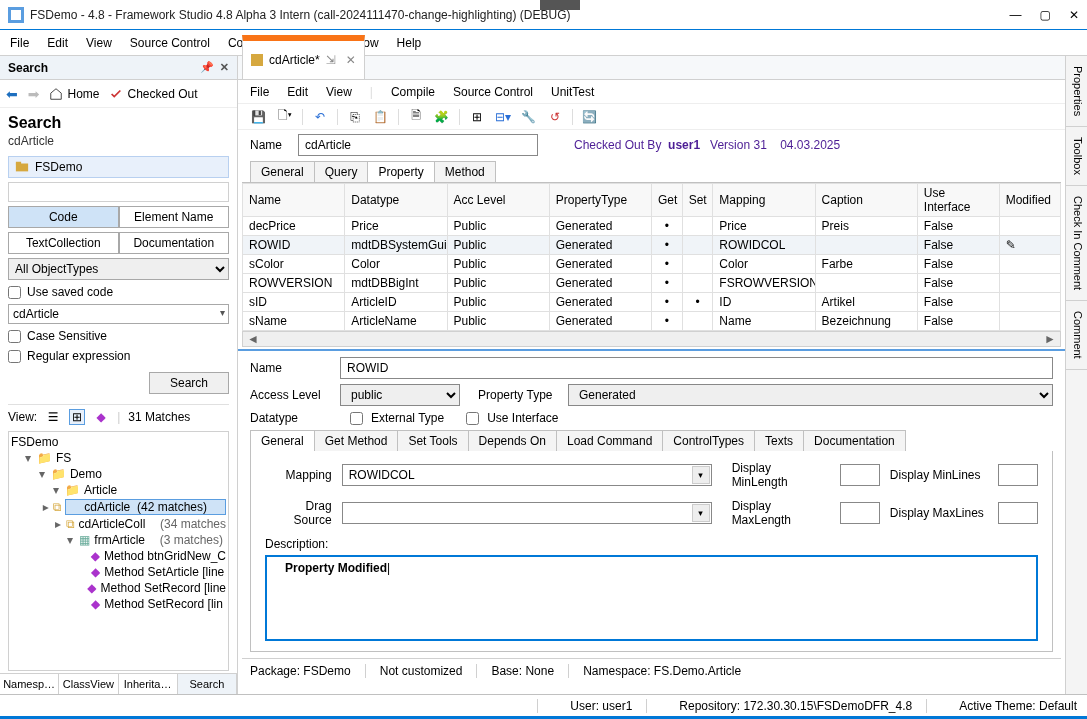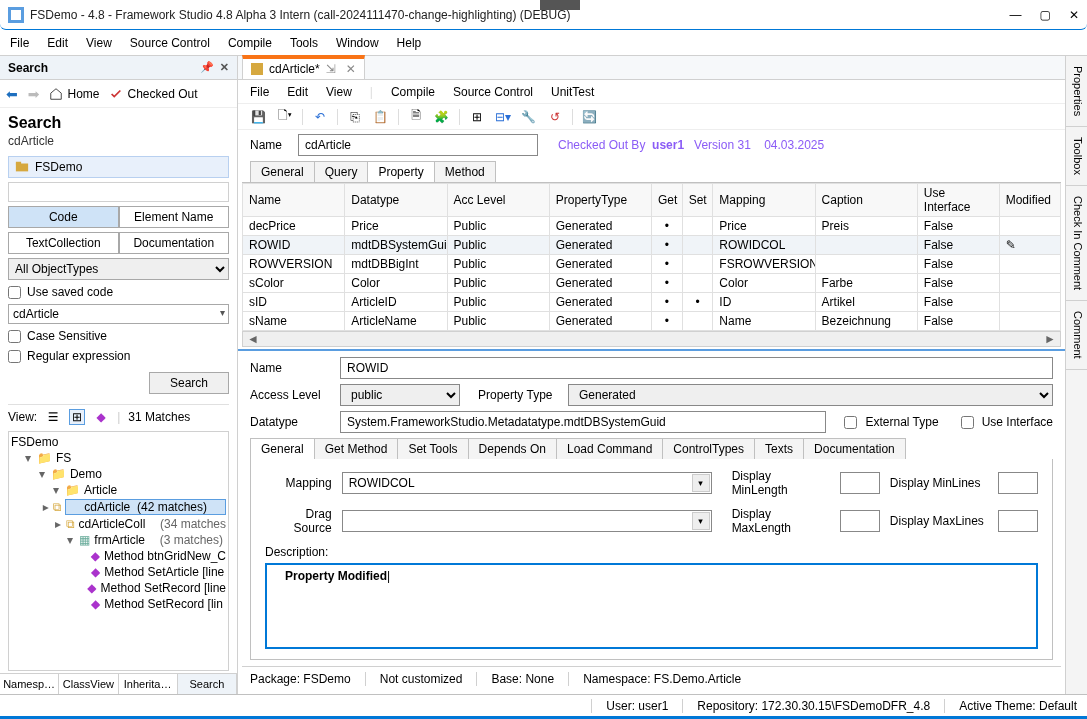--- a/index.html
+++ b/index.html
@@ -1,17 +1,17 @@
 <!DOCTYPE html>
 <html><head>
 <meta charset="utf-8">
 <style>
 * { box-sizing: border-box; margin: 0; padding: 0; font-family: "Segoe UI", Tahoma, sans-serif; font-size: 12px; }
 body { width: 1087px; height: 719px; background: #fff; display: flex; flex-direction: column; overflow: hidden; }
-.titlebar { height: 30px; background: #fff; display: flex; align-items: center; padding: 0 8px; border-bottom: 1px solid #0078d7; border-radius: 6px; }
+.titlebar { height: 30px; background: #fff; display: flex; align-items: center; padding: 0 8px; border-bottom: 1px solid #0078d7; }
 .titlebar .icon { width: 16px; height: 16px; display: inline-flex; margin-right: 6px; }
 .titlebar .title { flex: 1; color: #222; }
 .titlebar .dbg { width: 40px; height: 10px; background: #555; position: absolute; left: 540px; top: 0; }
 .winbtns { display: flex; gap: 18px; font-size: 14px; }
 .winbtns span { cursor: pointer; }
 .menubar { height: 26px; display: flex; align-items: center; padding: 0 10px; gap: 18px; border-bottom: 1px solid #d0d0d0; }
 .menubar span { cursor: pointer; }
 .main { flex: 1; display: flex; min-height: 0; }
 .left { width: 238px; border-right: 1px solid #d0d0d0; display: flex; flex-direction: column; min-height: 0; }
 .panel-hdr { height: 24px; background: #eef3f8; display: flex; align-items: center; padding: 0 8px; font-weight: 600; border-bottom: 1px solid #d0d0d0; }
@@ -47,32 +47,32 @@
 .tree .ind { display: inline-block; }
 .tree .tw { width: 10px; text-align: center; color: #666; cursor: pointer; }
 .tree .sel { background: #cfe3f7; border: 1px solid #5a9de0; padding: 0 18px; }
 .tree .folder { color: #d6a83f; }
 .tree .dim { color: #666; }
 .left-tabs { display: flex; border-top: 1px solid #d0d0d0; }
 .left-tabs div { flex: 1; text-align: center; padding: 4px 0; border-right: 1px solid #d0d0d0; cursor: pointer; font-size: 11px; overflow: hidden; text-overflow: ellipsis; }
 .left-tabs div.act { background: #eef3f8; }
 .center { flex: 1; display: flex; flex-direction: column; min-width: 0; }
 .doctabs { height: 24px; display: flex; align-items: flex-end; padding-left: 4px; background: #f6f8fa; border-bottom: 1px solid #d0d0d0; }
-.doctabs .tab { display: flex; align-items: center; gap: 6px; padding: 3px 8px; background: #fff; border: 1px solid #d0d0d0; border-bottom: none; border-top: 4px solid #f97316; margin-right: 2px; margin-top: 21px; }
+.doctabs .tab { display: flex; align-items: center; gap: 6px; padding: 12px 8px; background: #fff; border: 1px solid #d0d0d0; border-bottom: none; border-top: 6px solid #f97316; margin-right: 2px; margin-top: 21px; }
 .doctabs .tab svg { width: 12px; height: 12px; }
 .doctabs .tclose { color: #888; cursor: pointer; margin-left: 4px; }
 .submenu { height: 24px; display: flex; align-items: center; gap: 18px; padding: 0 12px; border-bottom: 1px solid #eee; }
 .submenu span { cursor: pointer; }
 .toolbar2 { height: 26px; display: flex; align-items: center; gap: 8px; padding: 0 12px; border-bottom: 1px solid #eee; }
 .toolbar2 .tbtn { width: 18px; height: 18px; display: flex; align-items: center; justify-content: center; cursor: pointer; }
 .toolbar2 .sep { width: 1px; height: 16px; background: #ddd; }
 .name-row { display: flex; align-items: center; gap: 8px; padding: 4px 12px; }
 .name-row .lbl { width: 40px; }
 .name-row input { width: 240px; padding: 3px 6px; border: 1px solid #888; }
-.name-row .meta { margin-left: 12px; color: #8b5cf6; }
+.name-row .meta { margin-left: 28px; color: #4c1d95; }
 .name-row .meta b { font-weight: 600; }
 .proptabs { display: flex; padding: 0 12px; height: 22px; align-items: flex-end; }
 .proptabs div { padding: 3px 10px; border: 1px solid #c0c0c0; border-bottom: none; cursor: pointer; background: #f4f4f4; margin-right: -1px; }
 .proptabs div.act { background: #fff; position: relative; z-index: 1; }
 .grid { margin: 0 4px; border-top: 1px solid #c0c0c0; }
 .grid table { width: 100%; border-collapse: collapse; table-layout: fixed; }
 .grid th, .grid td { border: 1px solid #e0e0e0; padding: 2px 6px; text-align: left; height: 18px; font-size: 12px; overflow: hidden; }
 .grid th { background: #f8f8f8; font-weight: 400; }
 .grid tr.sel td { background: #f0f4f8; }
 .grid .dot { text-align: center; }
@@ -93,21 +93,21 @@
 .srow .combo .dd { position: absolute; right: 2px; top: 2px; width: 18px; height: 18px; background: #eee; border: 1px solid #ccc; display: flex; align-items: center; justify-content: center; font-size: 9px; }
 .srow .numlbl { width: 112px; text-align: left; }
 .srow .numbox { width: 40px; height: 22px; border: 1px solid #888; }
 .desc-lbl { margin: 6px 0 4px; }
 .desc-box { border: 2px solid #0078d7; height: 86px; padding: 4px 18px; font-weight: 700; }
 .bottom-status { height: 24px; border-top: 1px solid #d0d0d0; display: flex; align-items: center; padding: 0 8px; gap: 14px; margin: 0 4px; }
 .bottom-status div { border-right: 1px solid #d0d0d0; padding-right: 14px; }
 .right-rail { width: 22px; background: #f4f4f4; border-left: 1px solid #d0d0d0; display: flex; flex-direction: column; }
 .right-rail .rtab { writing-mode: vertical-rl; padding: 10px 3px; border-bottom: 1px solid #d0d0d0; cursor: pointer; font-size: 11px; text-align: center; }
 .statusbar { height: 22px; background: #fff; border-top: 1px solid #c0c0c0; display: flex; align-items: center; justify-content: flex-end; padding: 0 10px; gap: 14px; }
-.statusbar div { border-left: 1px solid #d0d0d0; padding-left: 14px; }
+.statusbar div { border-left: 1px solid #d0d0d0; padding-left: 32px; }
 .blue-line { height: 3px; background: #0078d7; }
 </style>
 </head>
 <body>
 
 <div class="titlebar">
   <span class="icon">
       <svg viewBox="0 0 16 16">
         <rect width="16" height="16" fill="#5a9de0"></rect>
         <rect x="3" y="3" width="10" height="10" fill="#fff"></rect>
@@ -356,40 +356,40 @@
               <td>Public</td>
               <td>Generated</td>
               <td class="dot">•</td>
               <td class="dot"></td>
               <td>ROWIDCOL</td>
               <td></td>
               <td>False</td>
               <td>✎</td>
             </tr>
             <tr>
-              <td>ROWVERSION</td>
-              <td>mdtDBBigInt</td>
-              <td>Public</td>
-              <td>Generated</td>
-              <td class="dot">•</td>
-              <td class="dot"></td>
-              <td>FSROWVERSION</td>
-              <td></td>
-              <td>False</td>
-              <td></td>
-            </tr>
-            <tr>
               <td>sColor</td>
               <td>Color</td>
               <td>Public</td>
               <td>Generated</td>
               <td class="dot">•</td>
               <td class="dot"></td>
               <td>Color</td>
               <td>Farbe</td>
+              <td>False</td>
+              <td></td>
+            </tr>
+            <tr>
+              <td>ROWVERSION</td>
+              <td>mdtDBBigInt</td>
+              <td>Public</td>
+              <td>Generated</td>
+              <td class="dot">•</td>
+              <td class="dot"></td>
+              <td>FSROWVERSION</td>
+              <td></td>
               <td>False</td>
               <td></td>
             </tr>
             <tr>
               <td>sID</td>
               <td>ArticleID</td>
               <td>Public</td>
               <td>Generated</td>
               <td class="dot">•</td>
               <td class="dot">•</td>
@@ -424,21 +424,20 @@
         <input type="text" class="wide" value="ROWID" style="">
       </div>
       <div class="frow">
         <span class="flbl">Access Level</span>
         <select style="width:120px"><option>public</option></select>
         <span style="width:82px;margin-left:10px">Property Type</span>
         <select class="wide"><option>Generated</option></select>
       </div>
       <div class="frow">
         <span class="flbl">Datatype</span>
-        <input type="text" style="flex: 1 1 0%;" value="System.FrameworkStudio.Metadatatype.mdtDBSystemGuid">
         <input type="checkbox" style="margin-left: 10px;">
           <span>External Type</span>
         <input type="checkbox" style="margin-left: 14px;">
           <span>Use Interface</span>
       </div>
       <div class="" within="subtabs"></div>
       <div class="subtabs">
         <div class="act">General</div>
         <div>Get Method</div>
         <div>Set Tools</div>

